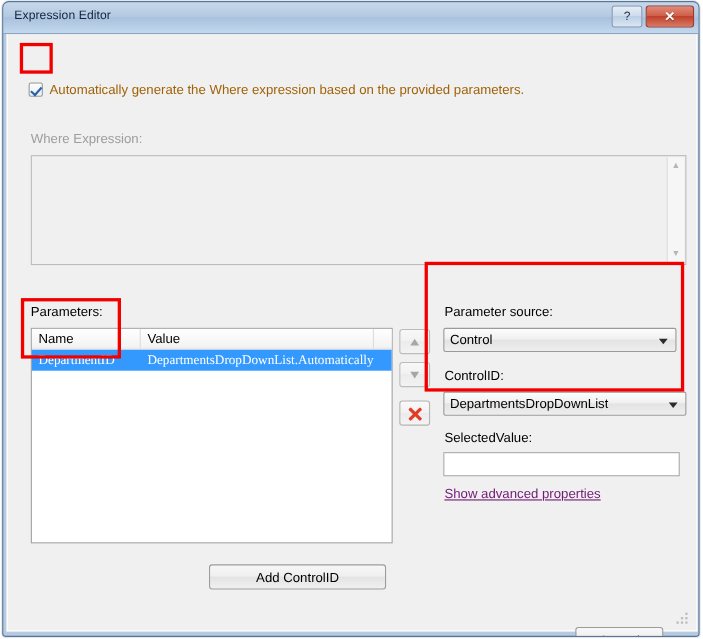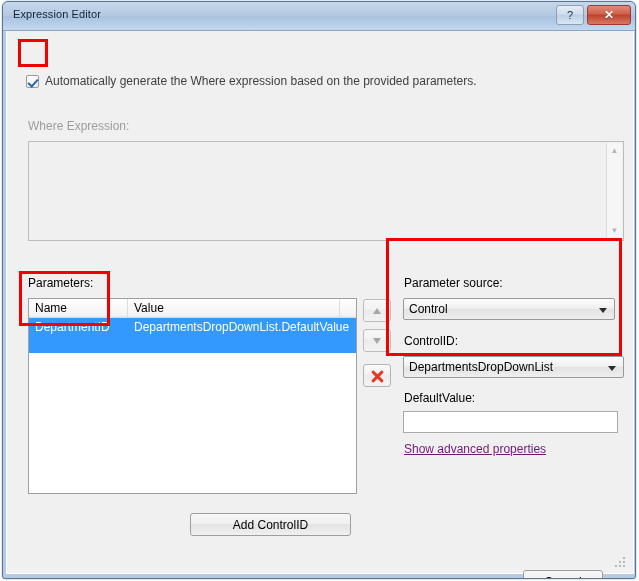--- a/index.html
+++ b/index.html
@@ -95,21 +95,21 @@
   }
   .chk-box::after {
     content: "";
     position: absolute;
     left: 3px; top: 1px;
     width: 4px; height: 8px;
     border: solid #2b65a8;
     border-width: 0 2px 2px 0;
     transform: rotate(42deg);
   }
-  .chk-label { margin-left: 6px; font-size: 12px; color: #404040; white-space: nowrap; }
+  .chk-label { margin-left: 6px; font-size: 12px; color: #a16207; white-space: nowrap; }
 
   .textarea-box {
     position: absolute;
     left: 21px; top: 110px;
     width: 596px; height: 100px;
     background: #f0f0f0;
     border: 1px solid #bcbcbc;
   }
   .ta-scroll {
     position: absolute;
@@ -142,21 +142,21 @@
     border-bottom: 1px solid #dcdcdc;
   }
   .lv-th {
     font-size: 12px; color: #000;
     padding: 2px 0 0 6px;
     border-right: 1px solid #dcdcdc;
     overflow: hidden; white-space: nowrap;
   }
   .lv-th.c0 { width: 99px; }
   .lv-th.c1 { width: 212px; }
-  .lv-row { display: flex; height: 35px; }
+  .lv-row { display: flex; height: 19px; font-family: Liberation Serif, serif; }
   .lv-row.selected { background: #3399ff; }
   .lv-td {
     font-size: 12px; color: #000;
     padding: 2px 0 0 6px;
     overflow: hidden; white-space: nowrap;
   }
   .lv-row.selected .lv-td { color: #ffffff; }
   .lv-td.c0 { width: 99px; }
   .lv-td.c1 { width: 228px; }
 
@@ -296,21 +296,21 @@
 
       <div class="label" style="left:21px; top:245px;">Parameters:</div>
 
       <div class="listview">
         <div class="lv-header">
           <div class="lv-th c0">Name</div>
           <div class="lv-th c1">Value</div>
         </div>
         <div class="lv-row selected">
           <div class="lv-td c0">DepartmentID</div>
-          <div class="lv-td c1">DepartmentsDropDownList.DefaultValue</div>
+          <div class="lv-td c1">DepartmentsDropDownList.Automatically</div>
         </div>
       </div>
 
       <div class="sidebtn disabled" style="left:356px; top:268px;">
         <span class="arrow-up"></span>
       </div>
       <div class="sidebtn disabled" style="left:356px; top:298px;">
         <span class="arrow-down"></span>
       </div>
       <div class="sidebtn" style="left:356px; top:333px;">
@@ -322,21 +322,21 @@
         <span class="combo-text">Control</span>
         <span class="combo-arrow"></span>
       </div>
 
       <div class="label" style="left:397px; top:303px;">ControlID:</div>
       <div class="combo" style="left:396px; top:325px; width:221px;">
         <span class="combo-text">DepartmentsDropDownList</span>
         <span class="combo-arrow"></span>
       </div>
 
-      <div class="label" style="left:397px; top:360px;">DefaultValue:</div>
+      <div class="label" style="left:397px; top:360px;">SelectedValue:</div>
       <div class="textbox" style="left:396px; top:380px; width:215px;" title=""></div>
 
       <div class="linklbl" style="left:397px; top:411px;">Show advanced properties</div>
 
       <div class="btn" style="left:183px; top:482px; width:161px;">Add ControlID</div>
 
       <div class="btn default" style="left:414px; top:527px; width:93px;">OK</div>
       <div class="btn" style="left:516px; top:527px; width:80px;margin-top:12px;">Cancel</div>
 
       <div class="grip">

